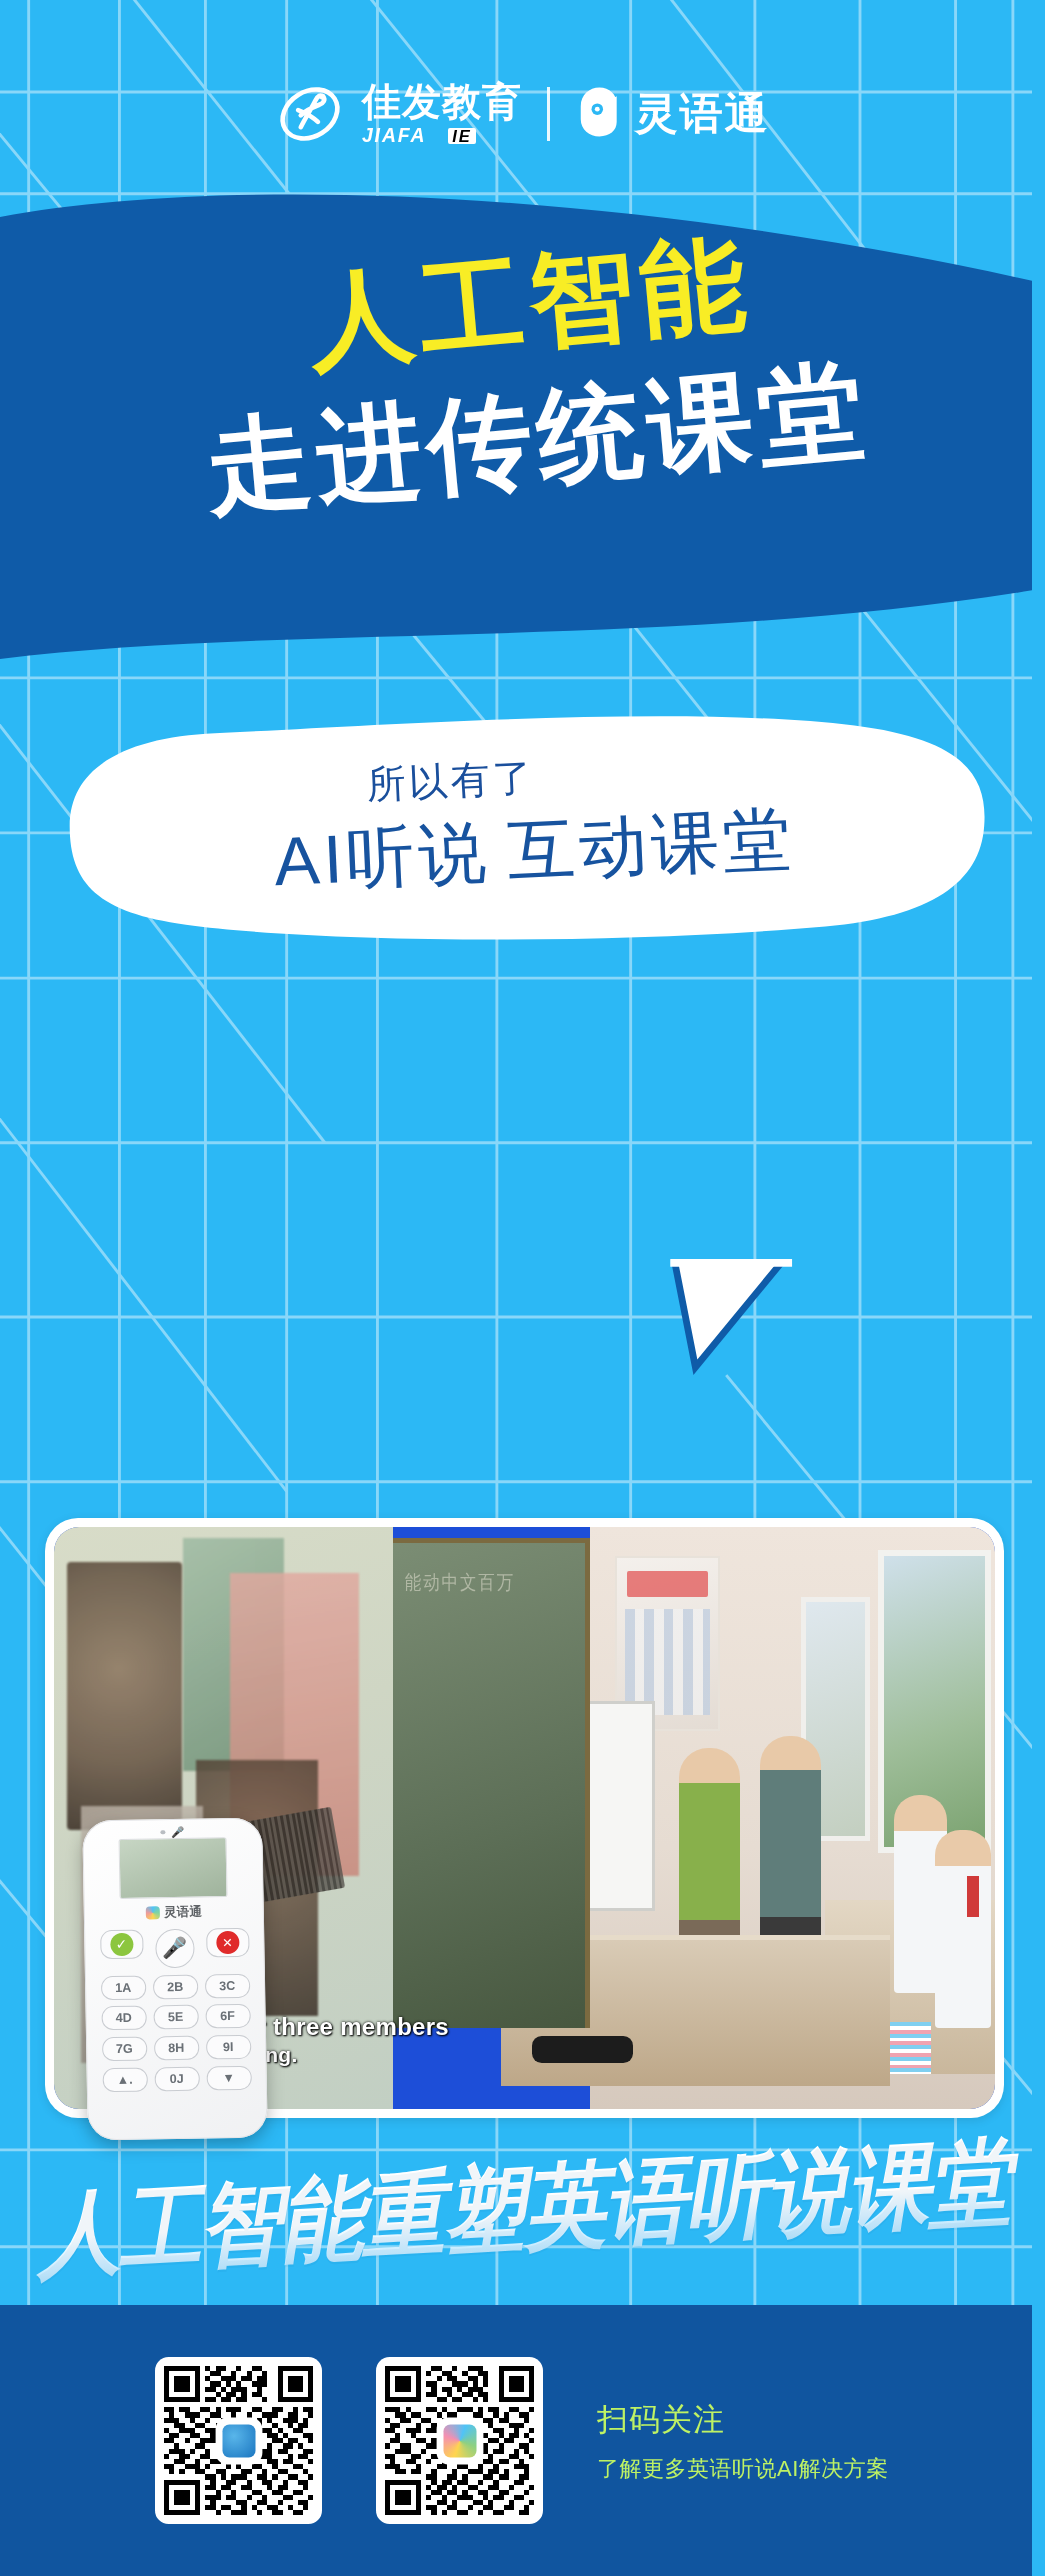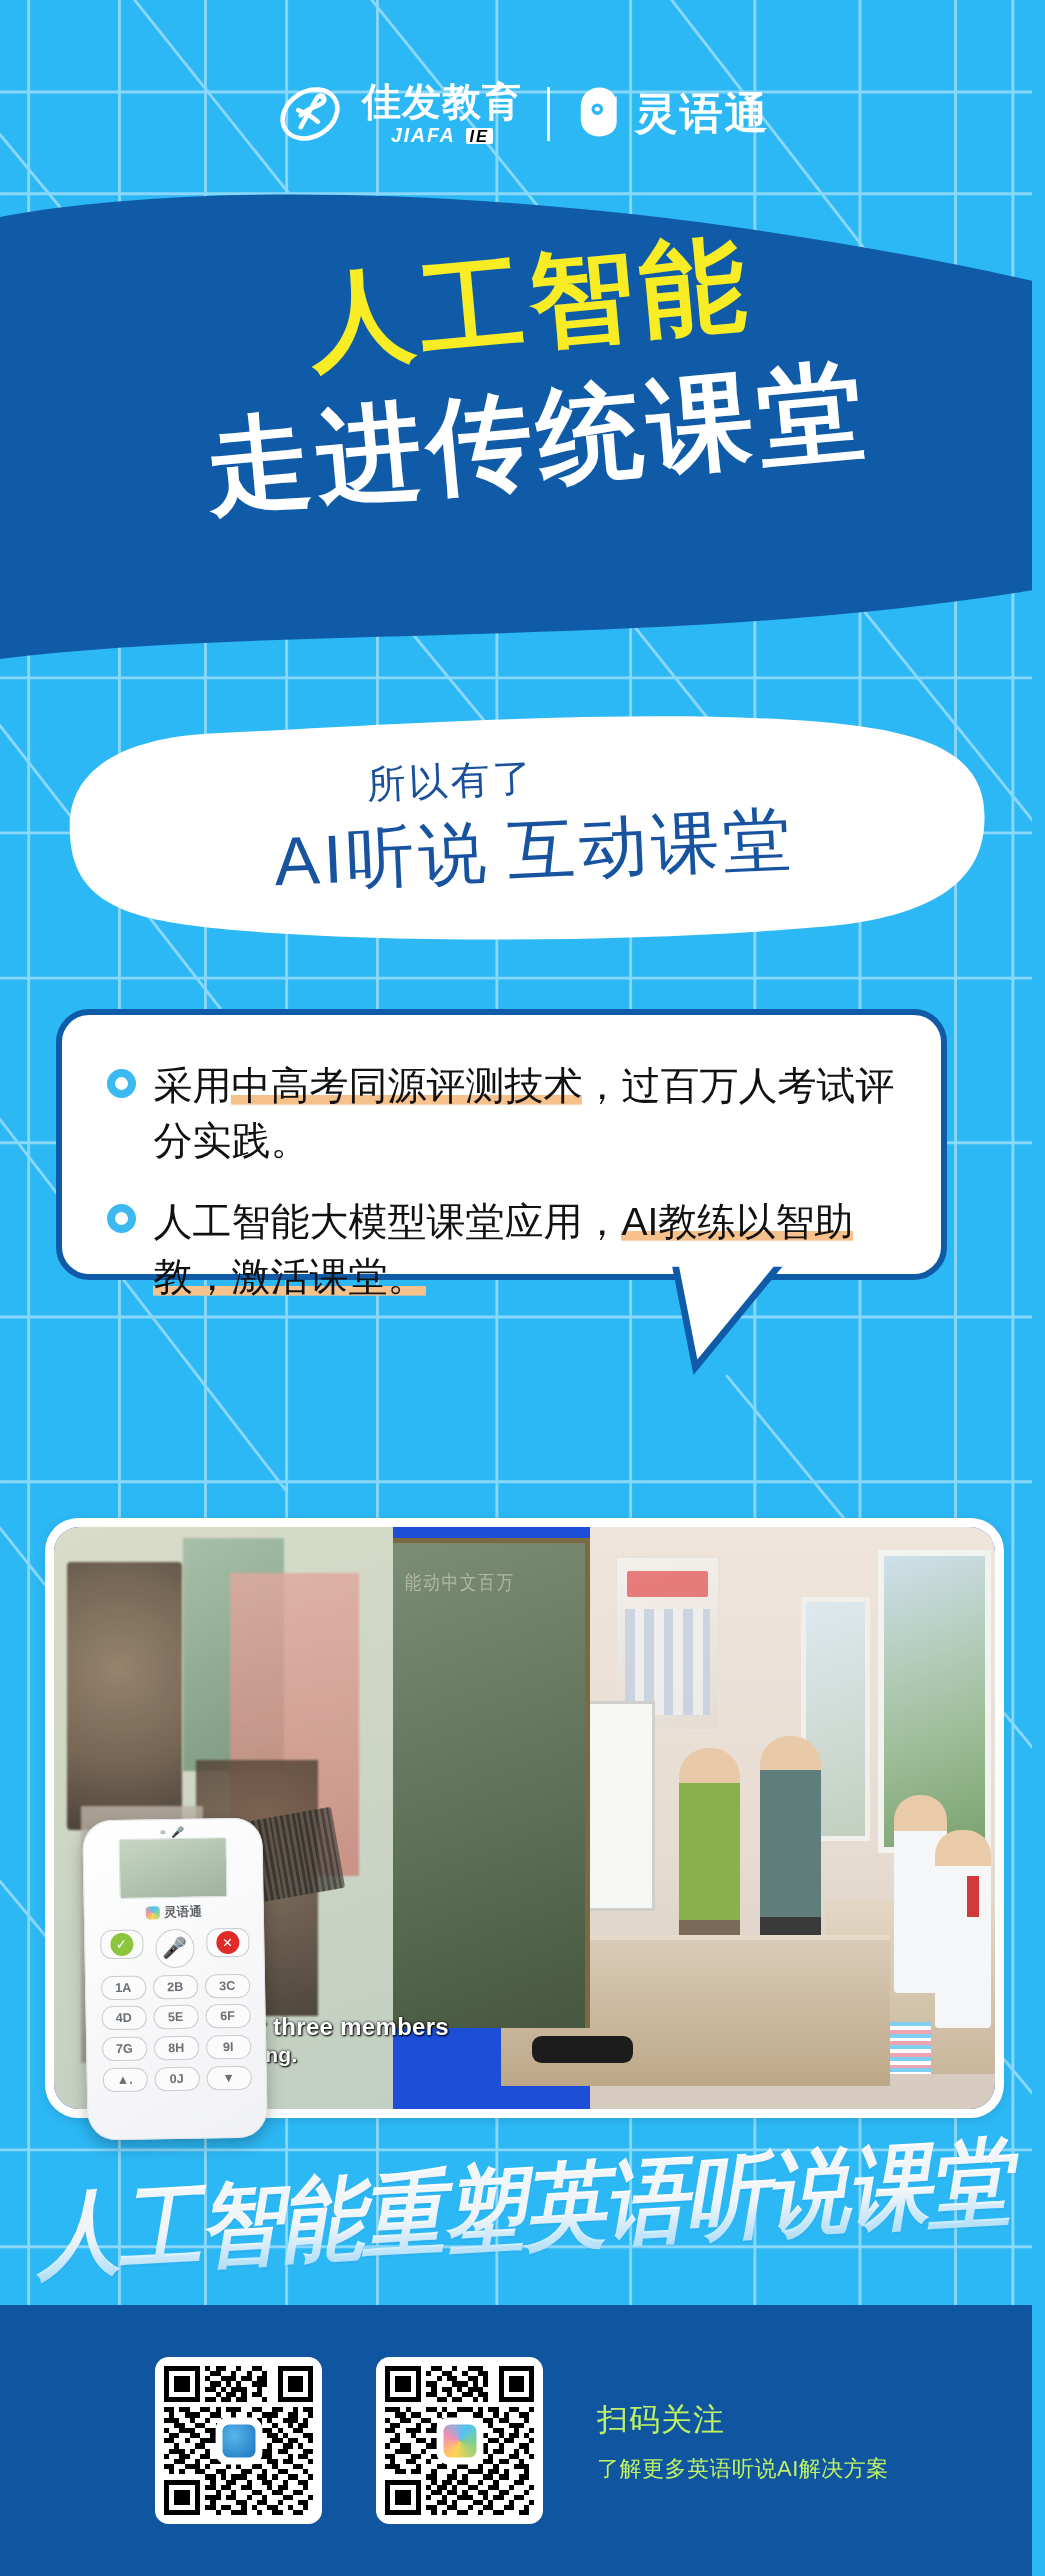--- a/index.html
+++ b/index.html
@@ -35,21 +35,21 @@
   .logo-mark {
     width:66px; height:66px; flex:0 0 auto;
     display:flex; align-items:center; justify-content:center;
   }
   .logo-text-block { display:flex; flex-direction:column; line-height:1; }
   .logo-cn {
     font-size:39px; font-weight:700; color:#fff; letter-spacing:1px;
   }
   .logo-en {
     font-size:19.4px; font-weight:700; font-style:italic; color:#fff;
-    letter-spacing:1.9px; margin-top:4.8px; display:flex; align-items:center; gap:10px;justify-content:center;
+    letter-spacing:1.9px; margin-top:4.8px; display:flex; align-items:center; gap:22px;
   }
   .logo-en .boxed {
     background:#fff; color:#000000; padding:0px 3.9px; border-radius:1.9px;
     font-size:16.5px; font-style:italic; font-weight:700;
   }
   .logo-divider {
     width:2.9px; height:54px; background:#fff; opacity:.9; margin:0 5.8px;
   }
   .brand2 { display:flex; align-items:center; gap:13.6px; }
   .brand2-cn { font-size:43px; font-weight:700; color:#fff; letter-spacing:1.9px; }
@@ -434,32 +434,20 @@
       <path d="M10 118 C10 56 70 26 160 22 C330 14 640 -8 820 14
                C930 28 958 64 954 118 C950 176 900 212 790 222
                C560 242 260 238 130 220 C40 208 10 178 10 118 Z" fill="#ffffff"></path>
     </svg>
   </div>
   <div class="blob-texts blob-small">所以有了</div>
   <div class="blob-texts blob-big">
     <span>AI听说</span><span class="gap"></span><span>互动课堂</span>
   </div>
 
-  <div class="card">
-    <div class="card-inner">
-      <div class="bullet-row">
-        <span class="bullet-dot"></span>
-        <span class="bullet-text"><span>采用</span><span class="hl">中高考同源评测技术</span><span>，过百万人考试评分实践。</span></span>
-      </div>
-      <div class="bullet-row">
-        <span class="bullet-dot"></span>
-        <span class="bullet-text"><span>人工智能大模型课堂应用，</span><span class="hl">AI教练以智助教</span><span class="hl">，激活课堂。</span></span>
-      </div>
-    </div>
-  </div>
   <div class="card-tail">
     <svg viewBox="0 0 140 120">
       <path d="M6 0 L120 0 L28 112 Z" fill="#ffffff" stroke="#0f5ba8" stroke-width="7"></path>
       <rect x="2" y="-14" width="126" height="22" fill="#ffffff"></rect>
     </svg>
   </div>
 
   <div class="photo-wrap">
     <div class="photo">
       <div class="room">

